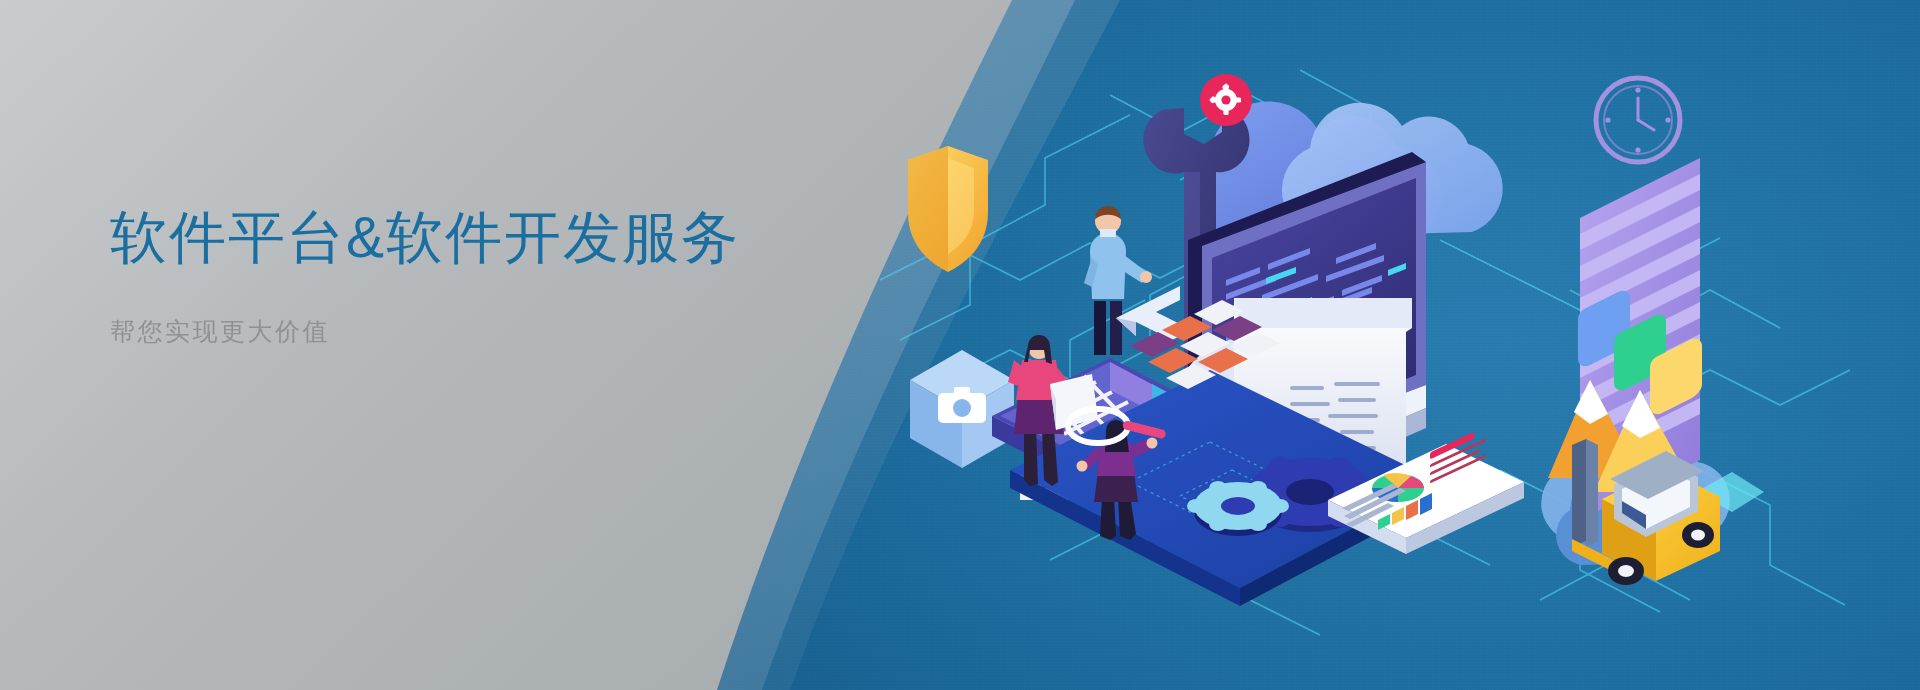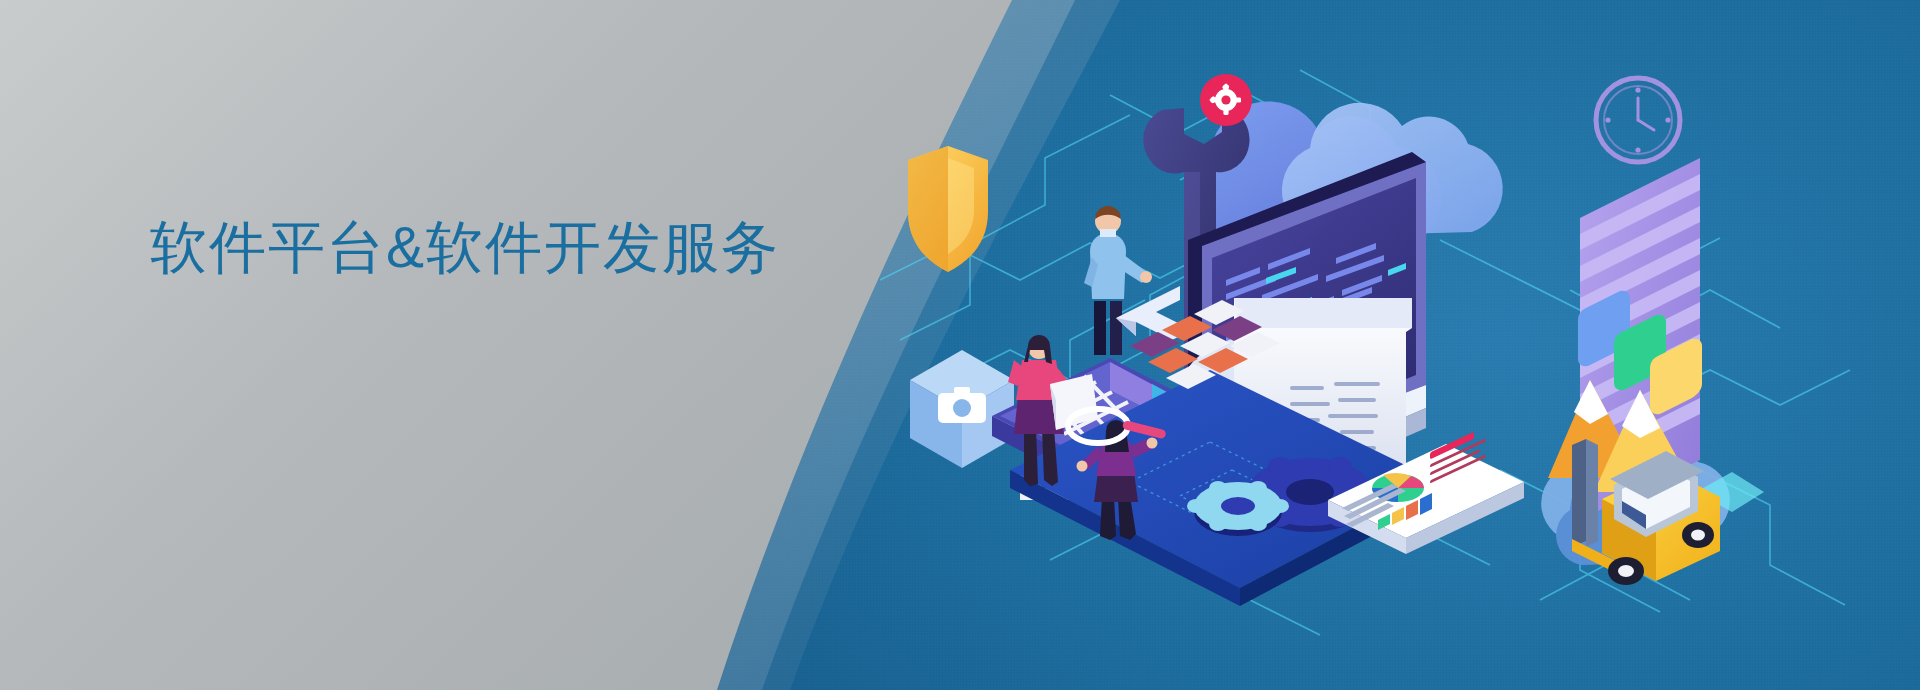--- a/index.html
+++ b/index.html
@@ -25,24 +25,23 @@
     position:absolute; inset:0;
     background-image:
       repeating-linear-gradient(0deg, rgba(255,255,255,.022) 0 1px, transparent 1px 3px),
       repeating-linear-gradient(90deg, rgba(0,0,0,.02) 0 1px, transparent 1px 3px);
     mix-blend-mode:overlay;
   }
   .curve-svg { position:absolute; inset:0; width:1920px; height:690px; }
   
   .copy {
     position:absolute;
-    left:110px; top:213px;
+    left:110px; top:203px;
     width:760px;
     z-index:40;
-    margin-left:40px;
   }
   .headline {
     font-size:57px;
     line-height:1.22;
     letter-spacing:2px;
     color:#1a6fa0;
     font-weight:400;
     white-space:nowrap;
   }
   .subhead {
@@ -82,20 +81,21 @@
 
     <path d="M0,0 L1120,0 C1000,230 880,440 790,690 L0,690 Z" fill="url(#grayGrad3)"></path>
 
     <path d="M0,0 L1075,0 C965,225 850,440 762,690 L0,690 Z" fill="url(#grayGrad2)"></path>
 
     <path d="M0,0 L1012,0 C905,215 800,435 717,690 L0,690 Z" fill="url(#grayGrad)"></path>
   </svg>
 
   <div class="copy">
     <h1 class="headline">软件平台&amp;软件开发服务</h1>
+    <p class="subhead">帮您实现更大价值</p>
   </div>
 
   <svg class="art" viewBox="0 0 1040 620">
     <defs>
       <linearGradient id="cloudG" x1="0" y1="0" x2="1" y2="1">
         <stop offset="0%" stop-color="#7e9ff0"></stop>
           <stop offset="100%" stop-color="#5b6fd4"></stop>
       </linearGradient>
       <linearGradient id="cloudG2" x1="0" y1="0" x2="1" y2="1">
         <stop offset="0%" stop-color="#a9c6f7"></stop>

